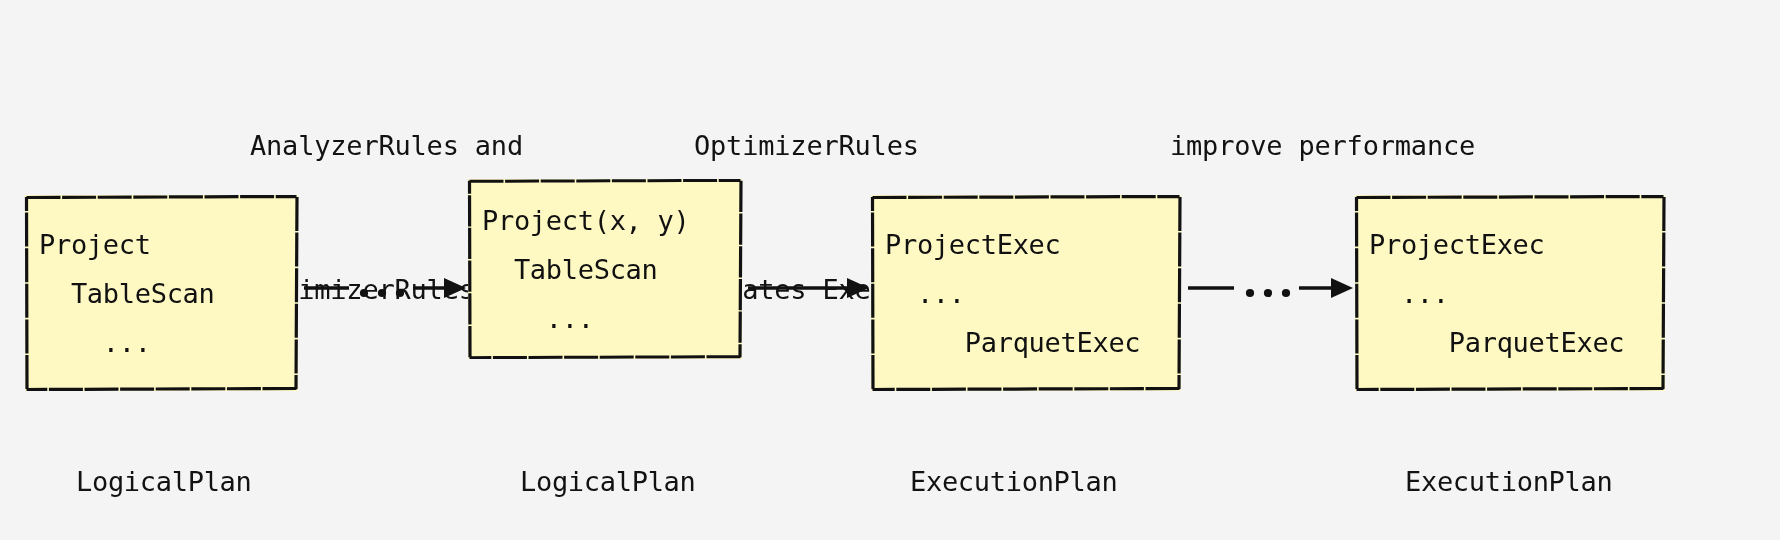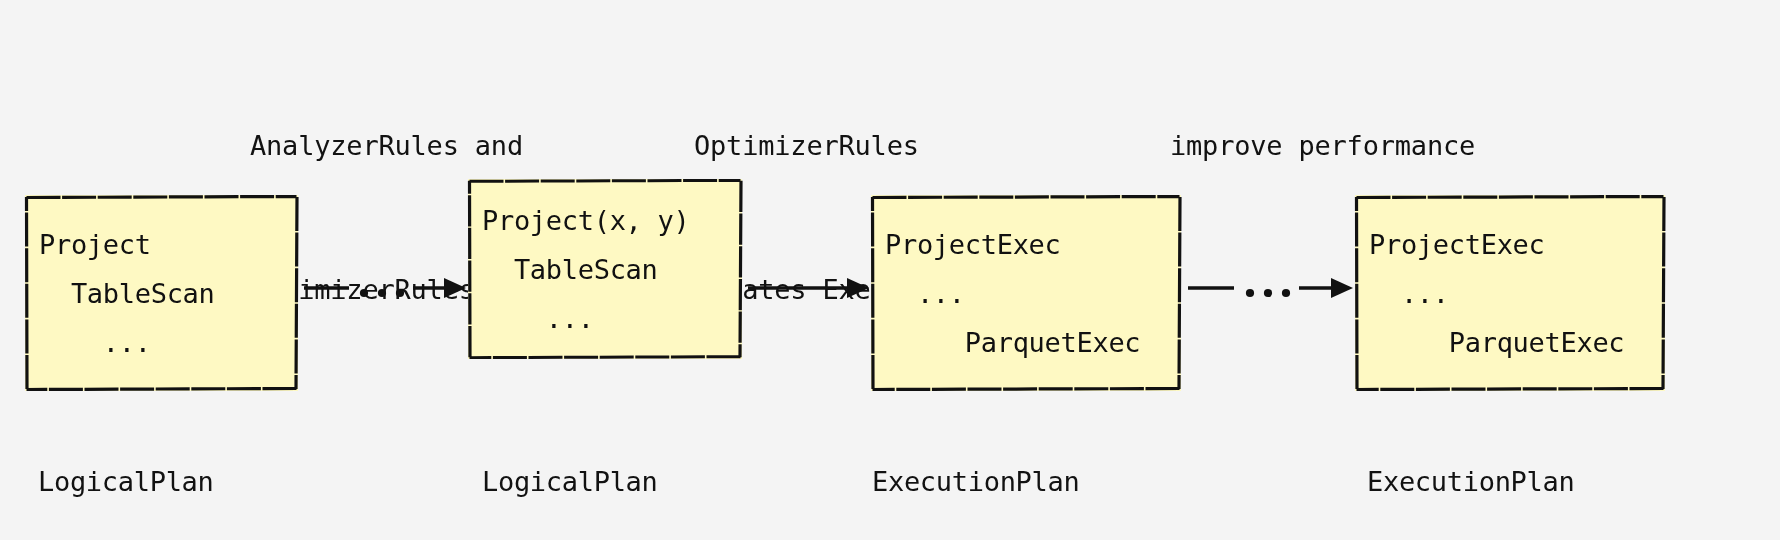--- a/index.html
+++ b/index.html
@@ -84,20 +84,21 @@
 
   
   .plan-caption {
     position: absolute;
     font-family: "DejaVu Sans Mono", "Liberation Mono", monospace;
     font-size: 27px;
     line-height: 32px;
     color: #121212;
     white-space: pre;
     letter-spacing: -0.3px;
+    margin-left: 38px;
   }
   #cap-0 { left: 38px;   top: 466px; }
   #cap-1 { left: 482px;  top: 466px; }
   #cap-2 { left: 872px;  top: 466px; }
   #cap-3 { left: 1367px; top: 466px; }
 </style>
 </head>
 <body>
 
 <div id="canvas">

